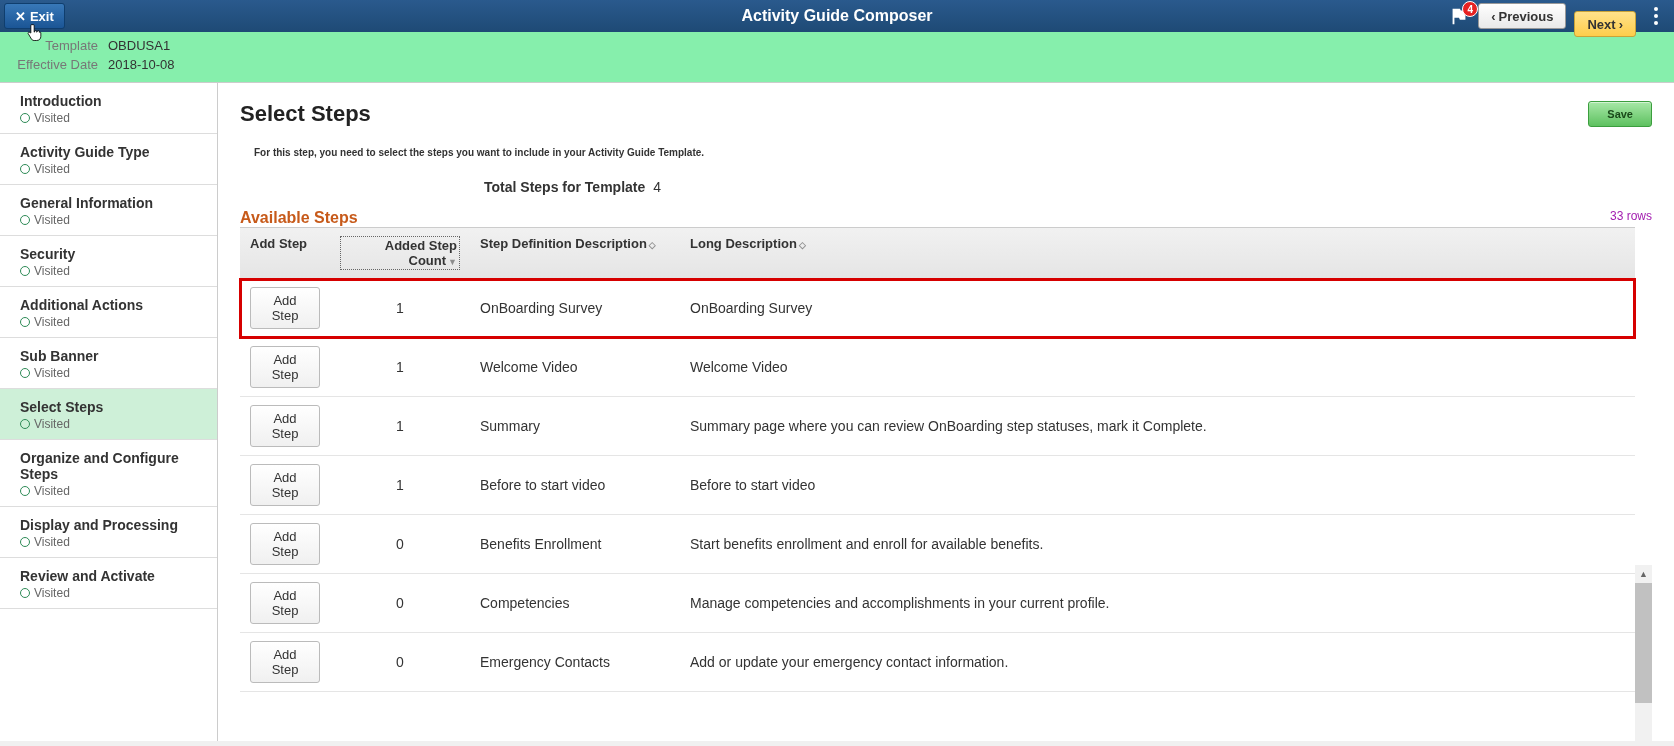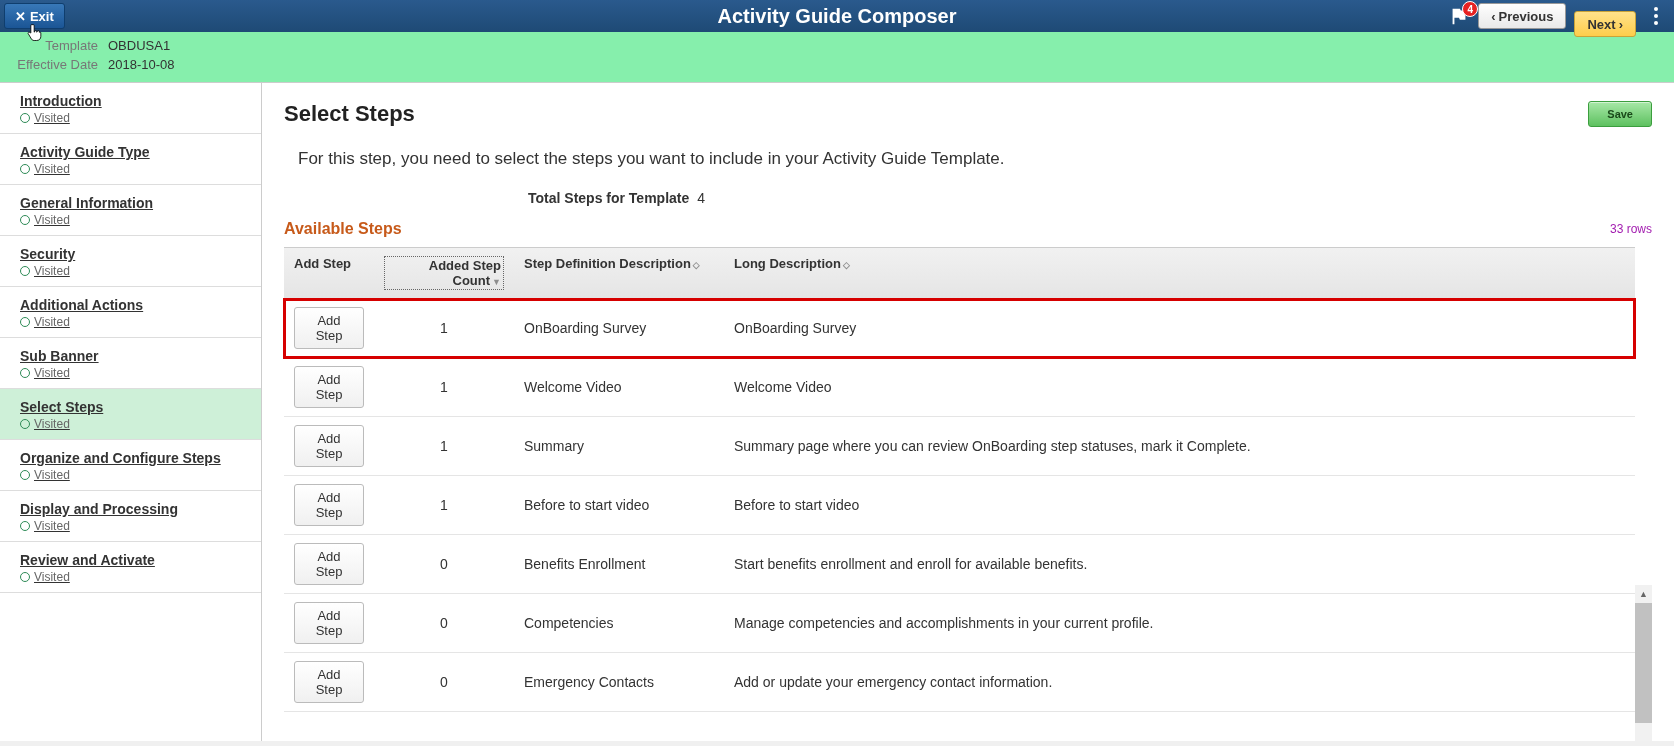--- a/index.html
+++ b/index.html
@@ -28,21 +28,21 @@
       font-weight: bold;
       cursor: pointer;
       font-size: 13px;
     }
     .exit-btn .x { font-weight: bold; }
     .banner-title {
       position: absolute;
       left: 50%;
       transform: translateX(-50%);
       font-weight: bold;
-      font-size: 20px;
+      font-size: 16px;
       color: #fff;
     }
     .banner-right {
       margin-left: auto;
       display: flex;
       align-items: center;
       gap: 8px;
       padding-right: 6px;
     }
     .flag {
@@ -122,25 +122,24 @@
     .ctx-row { display: flex; gap: 10px; padding: 2px 0; }
     .ctx-label { color: #777; width: 98px; text-align: right; font-size: 13px; }
     .ctx-val { color: #333; }
 
     
     .layout {
       display: flex;
       height: calc(100vh - 32px - 56px);
     }
     .sidebar {
-      width: 262px;
+      width: 218px;
       background: #fff;
       border-right: 1px solid #ccc;
       overflow-y: auto;
-      text-decoration: underline;
     }
     .nav-item {
       padding: 10px 12px 8px 20px;
       border-bottom: 1px solid #ddd;
       cursor: pointer;
     }
     .nav-item.active {
       background: #cef0d8;
     }
     .nav-title { font-weight: bold; font-size: 14px; color: #333; margin-bottom: 2px; }
@@ -177,35 +176,35 @@
       background: linear-gradient(to bottom, #a7e8a7, #5ec160);
       border: 1px solid #3b9e3e;
       box-shadow: inset 0 1px 0 rgba(255,255,255,0.5);
       border-radius: 3px;
       padding: 6px 18px;
       font-weight: bold;
       font-size: 11px;
       cursor: pointer;
       color: #1a4a1a;
     }
-    .intro-text { padding-left: 14px; font-size: 17px; color: #333; line-height: 1.6; }
+    .intro-text { padding-left: 14px; font-size: 10px; color: #333; line-height: 1.6; font-weight: bold; }
     .intro-text p { margin-bottom: 14px; }
     .totals {
       display: flex;
       gap: 8px;
       margin: 18px 0 14px 0;
       font-size: 14px;
       padding-left: 244px;
     }
     .totals .tl { font-weight: bold; color: #333; }
     .section-header {
       display: flex;
       justify-content: space-between;
-      align-items: center;
-      margin-bottom: 9px;
+      align-items: flex-start;
+      margin-bottom: 0;
     }
     .section-title { font-size: 16px; font-weight: bold; color: #c75a1a; }
     .row-count { font-size: 12px; color: #a21caf; }
     .grid {
       border-top: 1px solid #ccc;
     }
     .grid-head {
       display: flex;
       background: linear-gradient(to bottom, #f1f1f1, #e5e5e5);
       border-bottom: 1px solid #ccc;

